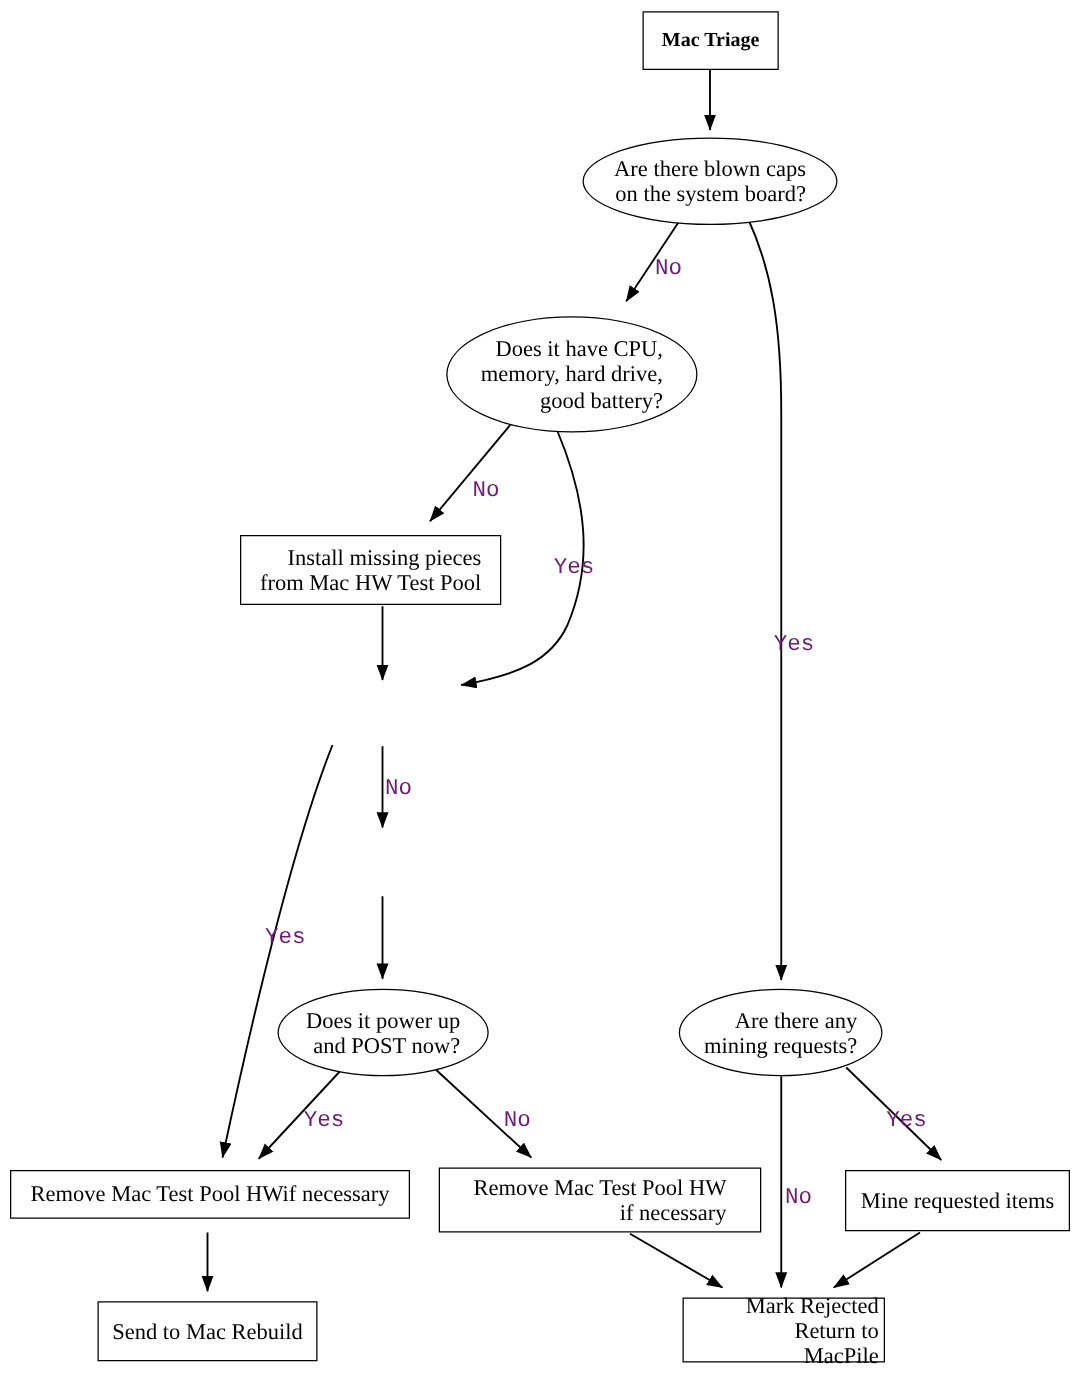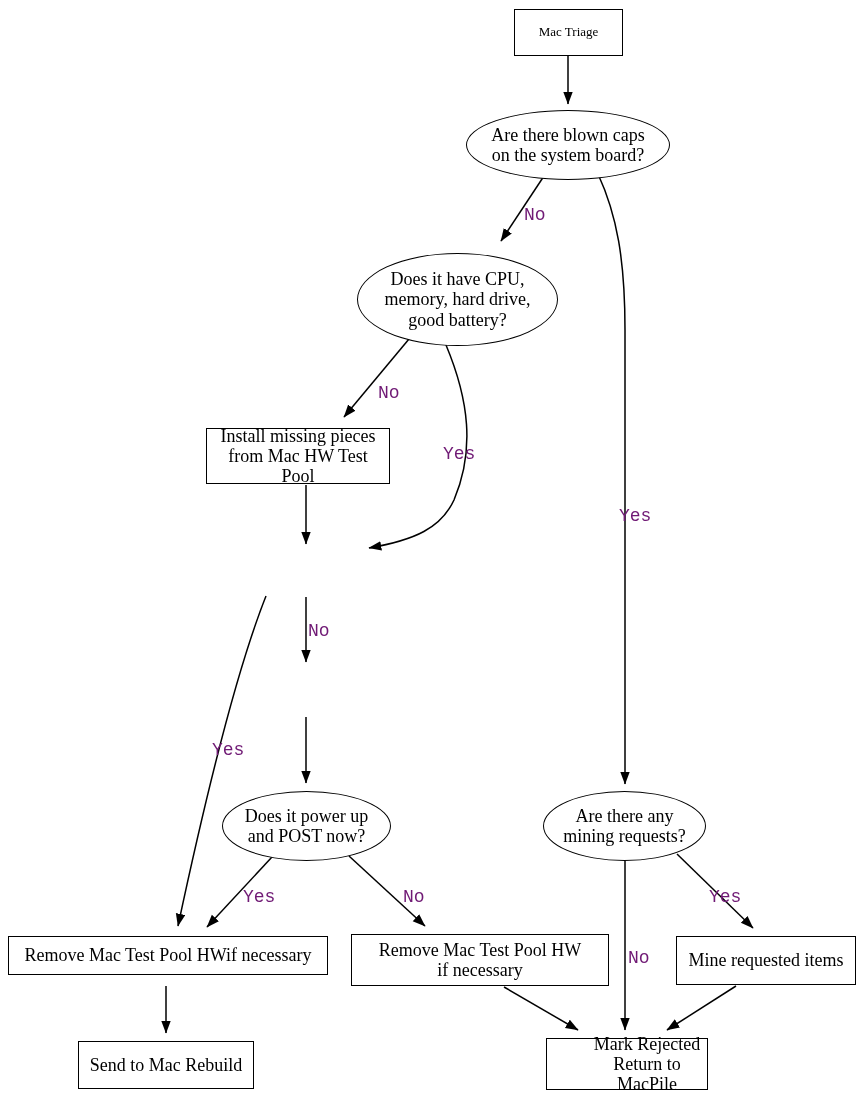--- a/index.html
+++ b/index.html
@@ -52,22 +52,22 @@
     padding: 0 4px;
     white-space: pre-line;
   }
   .edge-label {
     position: absolute;
     font-family: Liberation Mono, monospace;
     font-size: 18px;
     color: #701a75;
     white-space: nowrap;
   }
-  .fs18 { font-size: 18px; }
-  .fs19 { font-size: 13px; }
+  .fs18 { font-size: 18px; text-align: right; }
+  .fs19 { font-size: 16px; font-weight: bold; }
 </style>
 </head>
 <body>
 
 <div id="diagram">
 
   <svg id="edge-layer" viewBox="0 0 866 1098" width="866" height="1098" xmlns="http://www.w3.org/2000/svg">
     <defs>
       <marker id="arrow" markerWidth="10" markerHeight="10" refX="8.2" refY="3.2" orient="auto" markerUnits="strokeWidth">
         <path d="M0,0 L0,6.4 L8.6,3.2 z" fill="#000000"></path>
@@ -117,21 +117,21 @@
     <span class="node-text">Are there blown caps
 on the system board?</span>
   </div>
 
   <div class="node ellipse fs18" style="left:357px; top:253px; width:201px; height:93px;">
     <span class="node-text">Does it have CPU,
 memory, hard drive,
 good battery?</span>
   </div>
 
-  <div class="node box fs18" style="left:206px; top:428px; width:184px; height:56px;">
+  <div class="node box fs18" style="left:192px; top:428px; width:209px; height:56px;">
     <span class="node-text">Install missing pieces
 from Mac HW Test Pool</span>
   </div>
 
 
 
   <div class="node ellipse fs18" style="left:222px; top:791px; width:169px; height:70px;">
     <span class="node-text">Does it power up
 and POST now?</span>
   </div>

